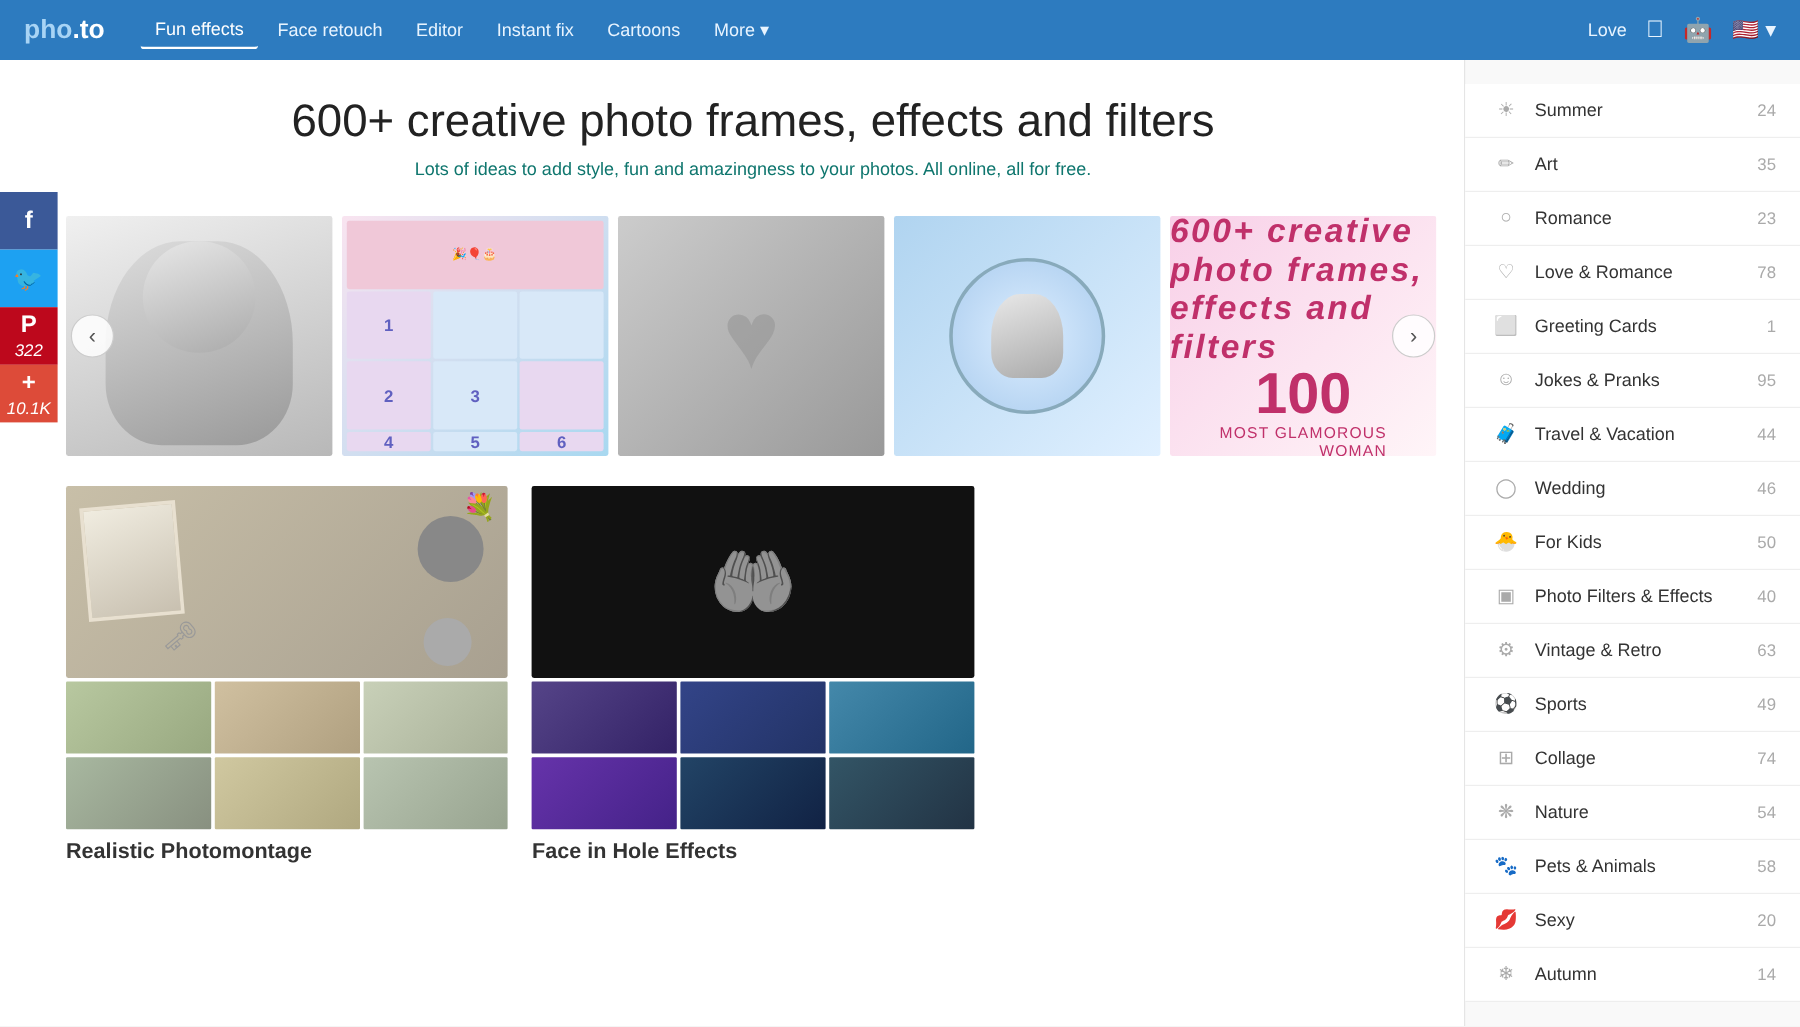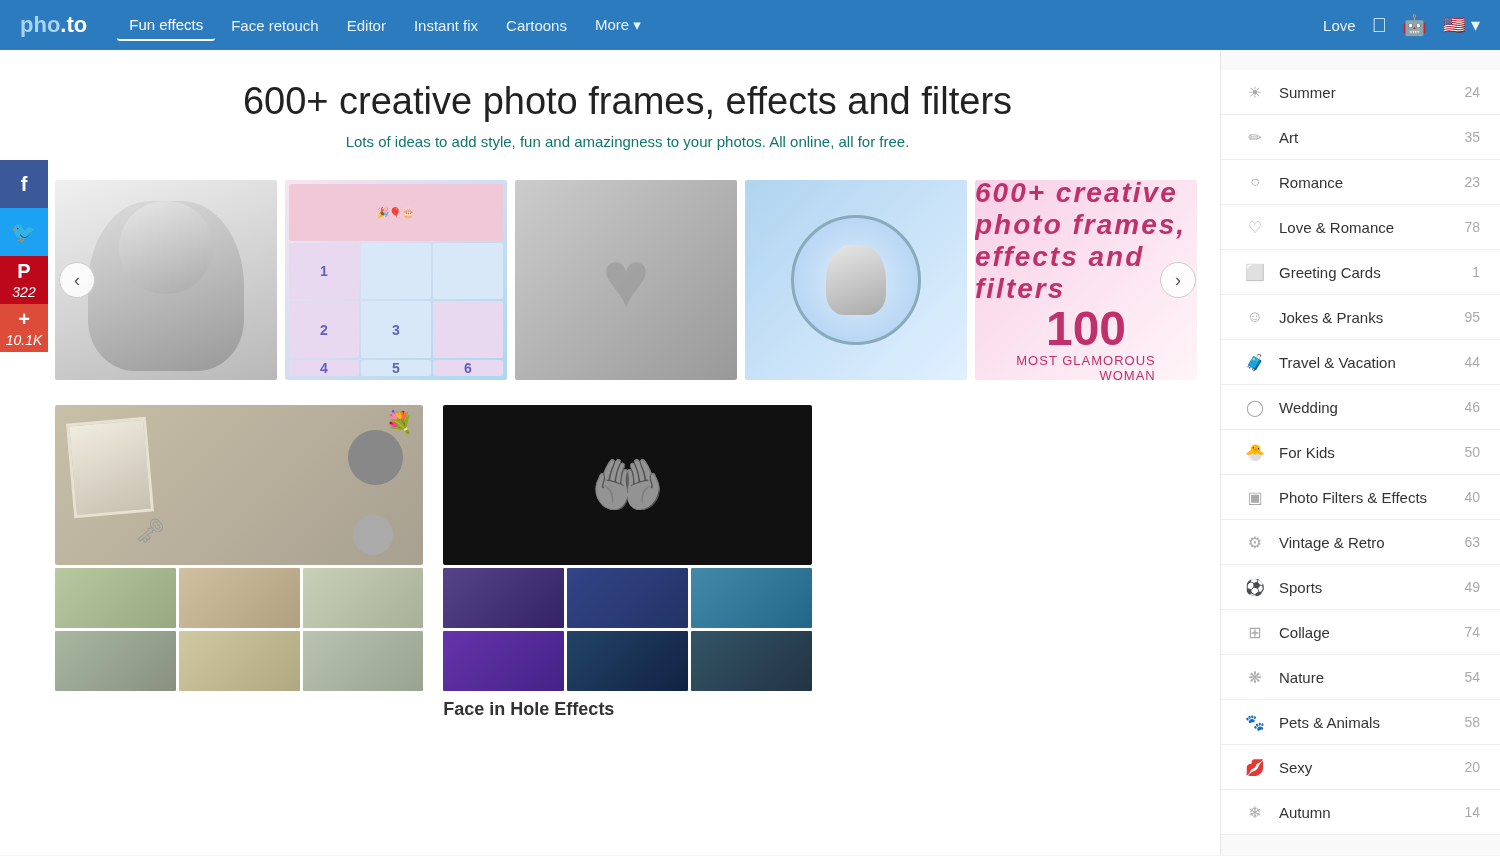--- a/index.html
+++ b/index.html
@@ -343,20 +343,21 @@
           <div style="position:absolute;bottom:20px;left:80px;font-size:24px;color:#999;">🗝</div>
         </div>
         <div class="grid-item-thumbs">
           <div class="thumb" style="background:linear-gradient(135deg,#b8c8a0,#98a880);"></div>
           <div class="thumb" style="background:linear-gradient(135deg,#d0c0a0,#b0a080);"></div>
           <div class="thumb" style="background:linear-gradient(135deg,#c8d0b8,#a8b098);"></div>
           <div class="thumb" style="background:linear-gradient(135deg,#a8b8a0,#889080);"></div>
           <div class="thumb" style="background:linear-gradient(135deg,#d0c8a0,#b0a880);"></div>
           <div class="thumb" style="background:linear-gradient(135deg,#b8c4b0,#98a490);"></div>
         </div>
+        <div class="grid-item-title">Realistic Photomontage</div>
       </div>
 
       <div class="grid-item">
         <div class="grid-item-img-main" style="background:#111;position:relative;overflow:hidden;display:flex;align-items:center;justify-content:center;">
           <div style="font-size:60px;filter:grayscale(1);opacity:0.7;">🤲</div>
         </div>
         <div class="grid-item-thumbs">
           <div class="thumb" style="background:linear-gradient(135deg,#554488,#332266);"></div>
           <div class="thumb" style="background:linear-gradient(135deg,#334488,#223366);"></div>
           <div class="thumb" style="background:linear-gradient(135deg,#4488aa,#226688);"></div>

